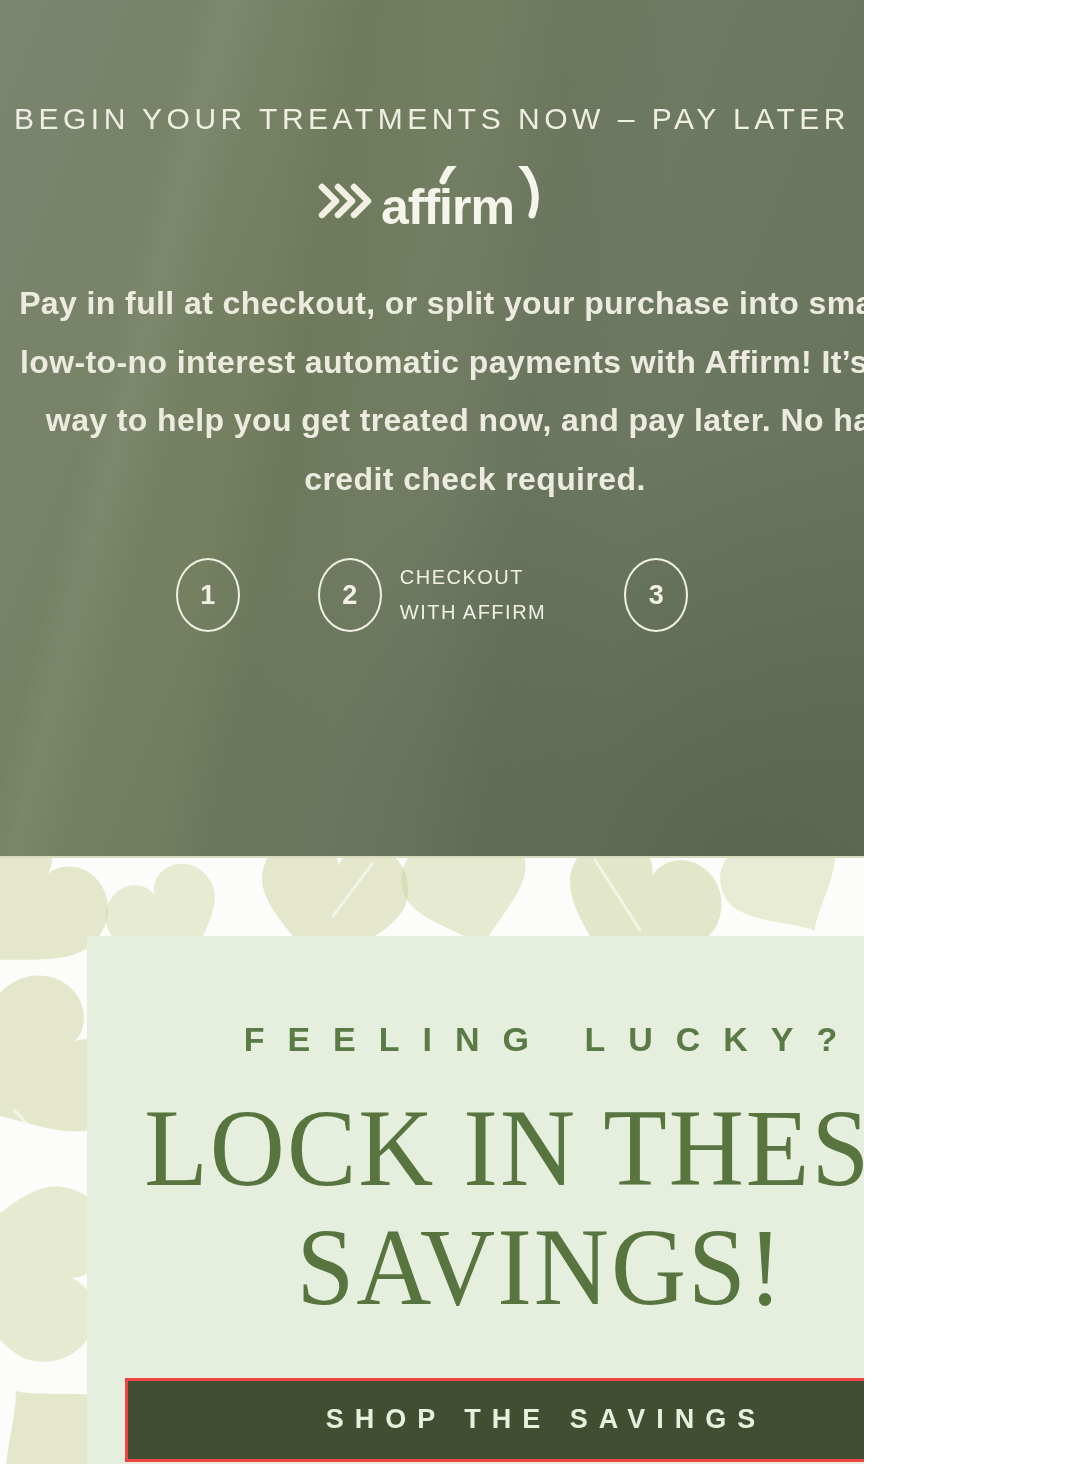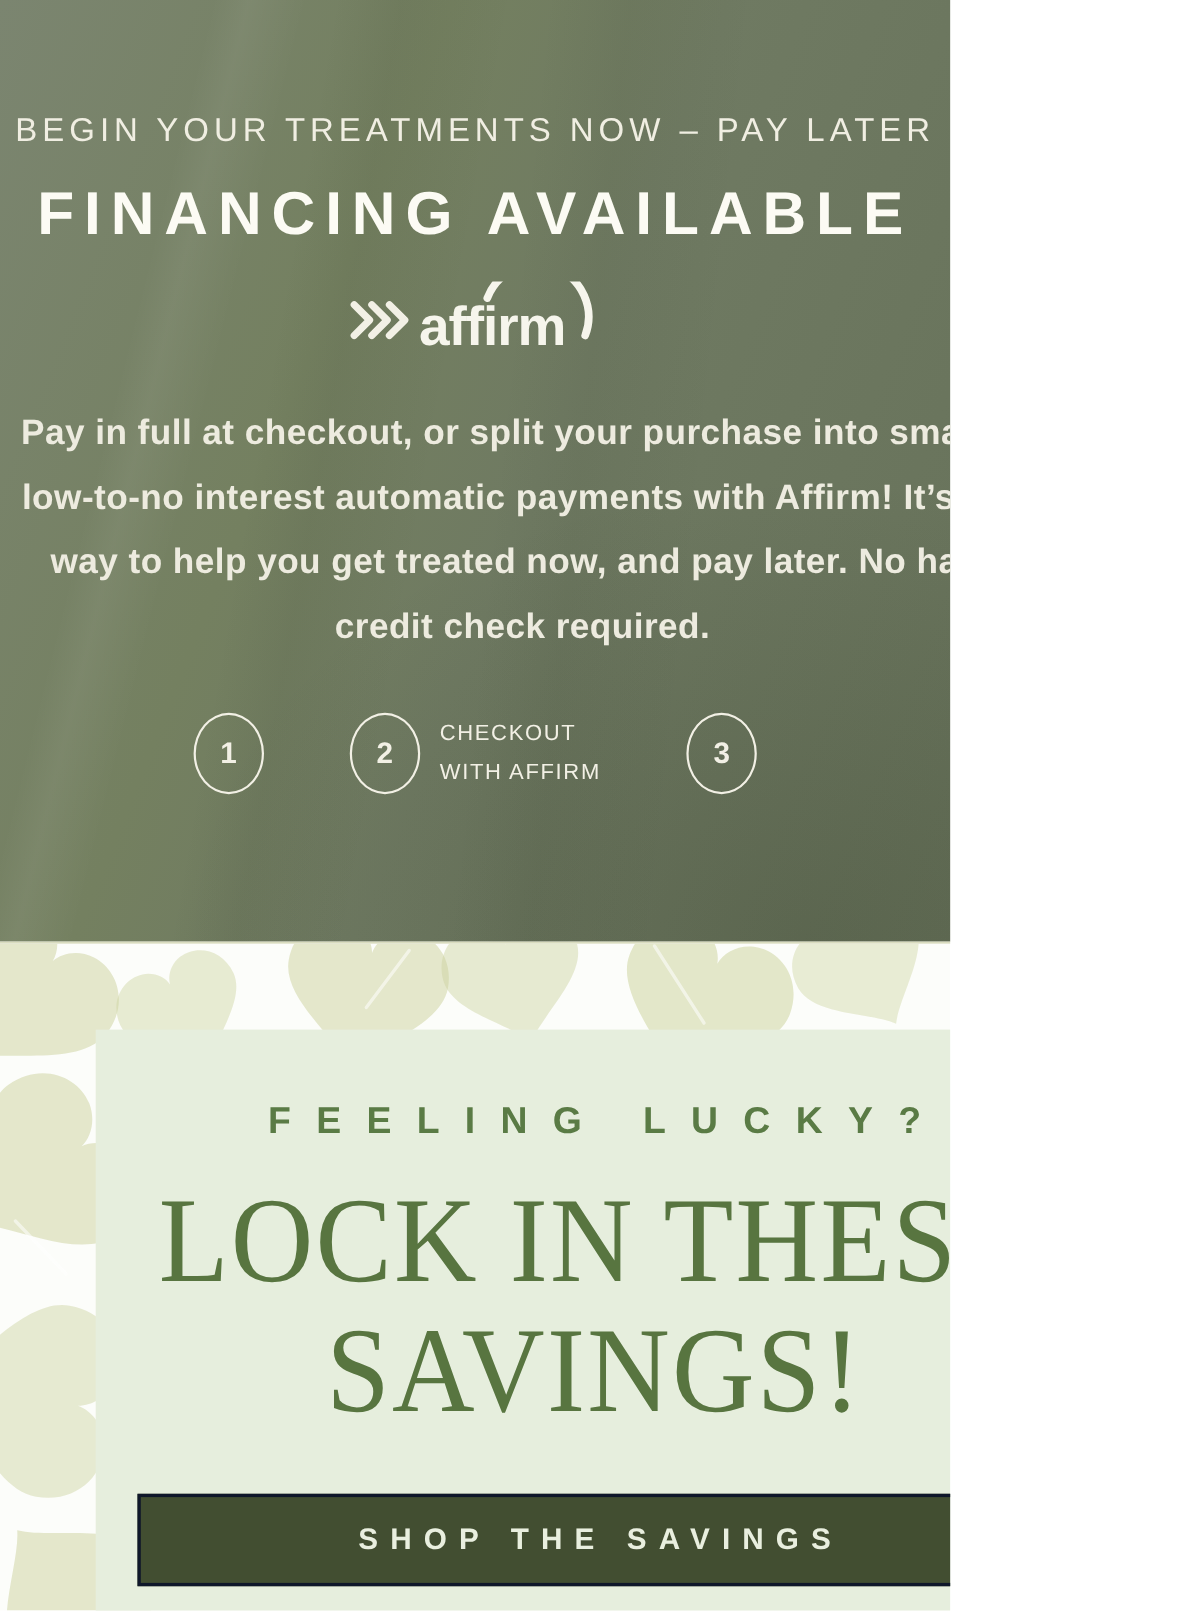--- a/index.html
+++ b/index.html
@@ -56,46 +56,45 @@
   
   .lucky{
     position:relative;width:100%;height:606px;background:#fcfdfa;overflow:hidden;
   }
   .clovers{position:absolute;inset:0;}
   .card{
     position:absolute;left:87px;top:78px;width:907px;height:560px;
     background:#e6eedd;text-align:center;z-index:1;
   }
   .feeling{
-    padding-top:64px;font-size:34px;font-weight:700;letter-spacing:23px;
+    padding-top:84px;font-size:34px;font-weight:700;letter-spacing:23px;
     color:#5a7b45;text-indent:23px;
   }
   .savings-heading{
     margin-top:30px;font-family:"Liberation Serif",serif;font-weight:400;
     font-size:104px;line-height:1.08;letter-spacing:2px;color:#587540;
     transform:scaleY(1.06);transform-origin:top center;
   }
   .savings-heading span{display:block;}
   .shop-btn{
     margin:64px auto 0;width:832px;height:84px;box-sizing:border-box;
-    background:#424e31;border:3px solid #0f172a;cursor:pointer;
+    background:#424e31;border:3px solid #ef4444;cursor:pointer;
     display:flex;align-items:center;justify-content:center;
     font-family:"Liberation Sans",sans-serif;
     font-size:27px;font-weight:700;letter-spacing:11px;text-indent:11px;color:#e9efdf;
   }
 </style>
 </head>
 <body>
 
 <div class="page">
 
   <section class="hero">
     <div class="hero-inner">
       <div class="eyebrow">BEGIN YOUR TREATMENTS NOW – PAY LATER</div>
-      <div class="headline">FINANCING AVAILABLE</div>
 
       <div class="affirm-row">
 
         <svg width="62" height="42" viewBox="0 0 62 42">
           <g fill="none" stroke="#f2f0e5" stroke-width="6.5" stroke-linecap="round" stroke-linejoin="round">
             <path d="M5 7 L19 21 L5 35"></path>
             <path d="M21 7 L35 21 L21 35"></path>
             <path d="M37 7 L51 21 L37 35"></path>
           </g>
         </svg>

